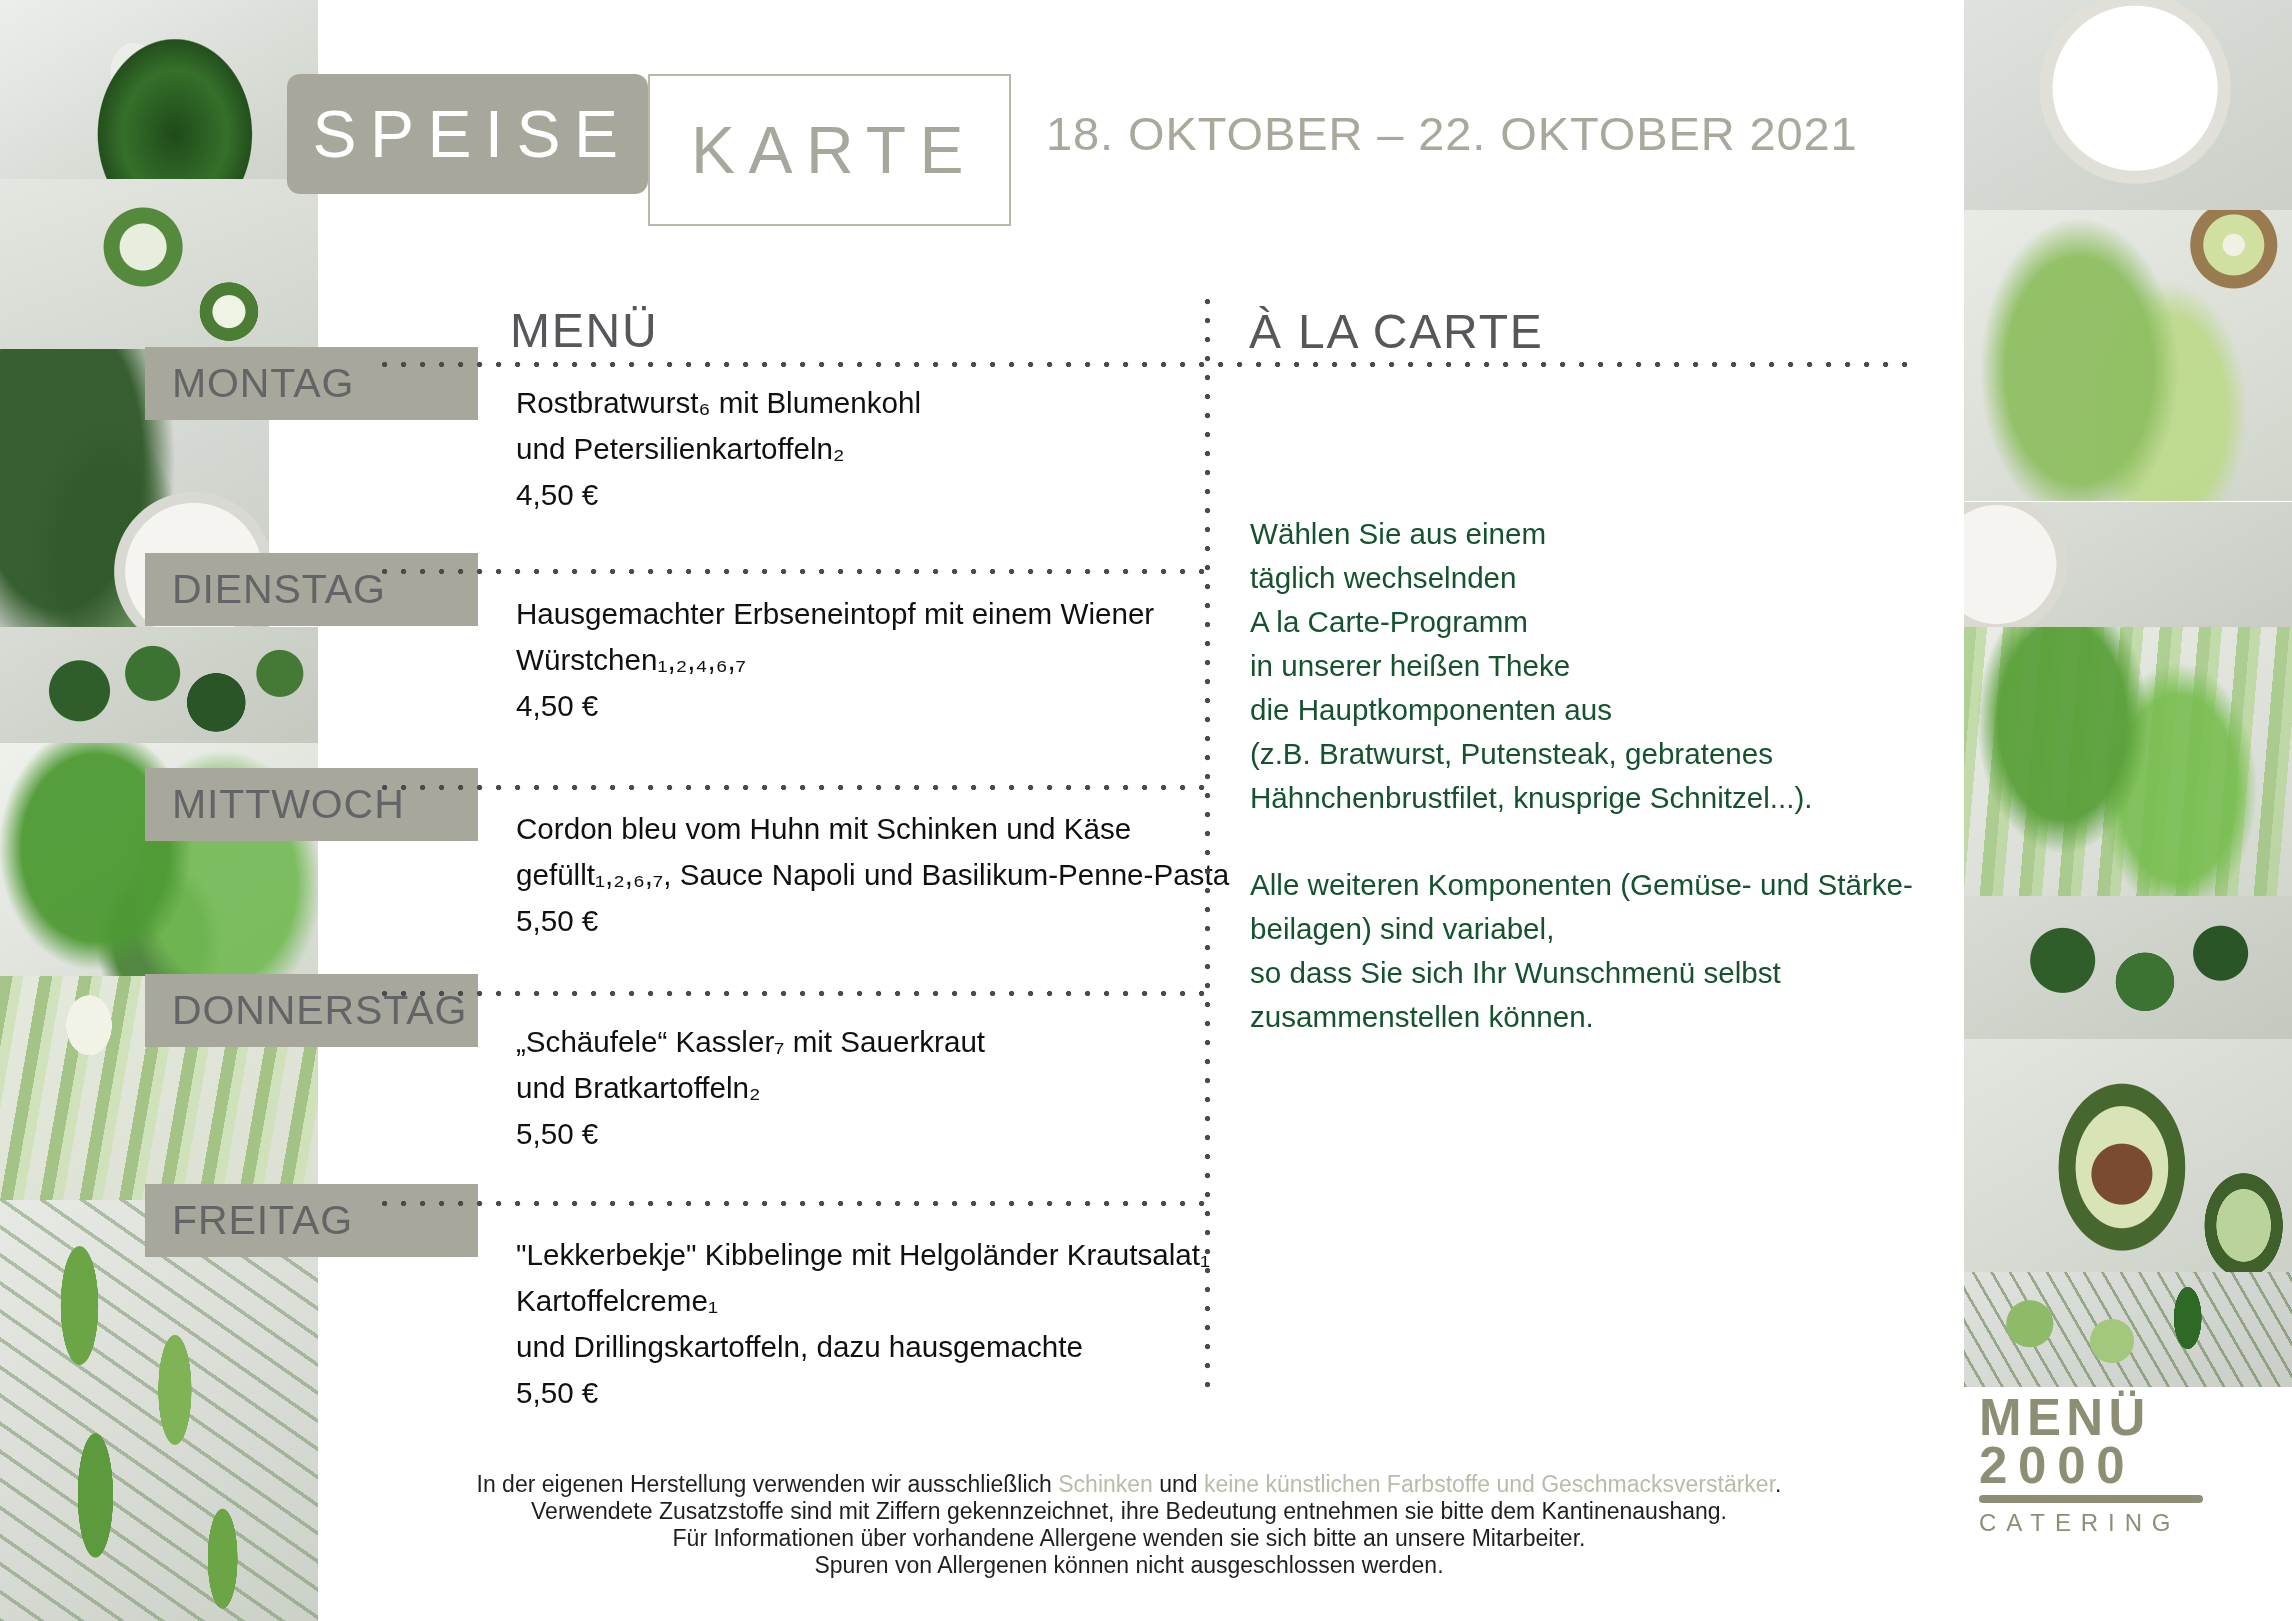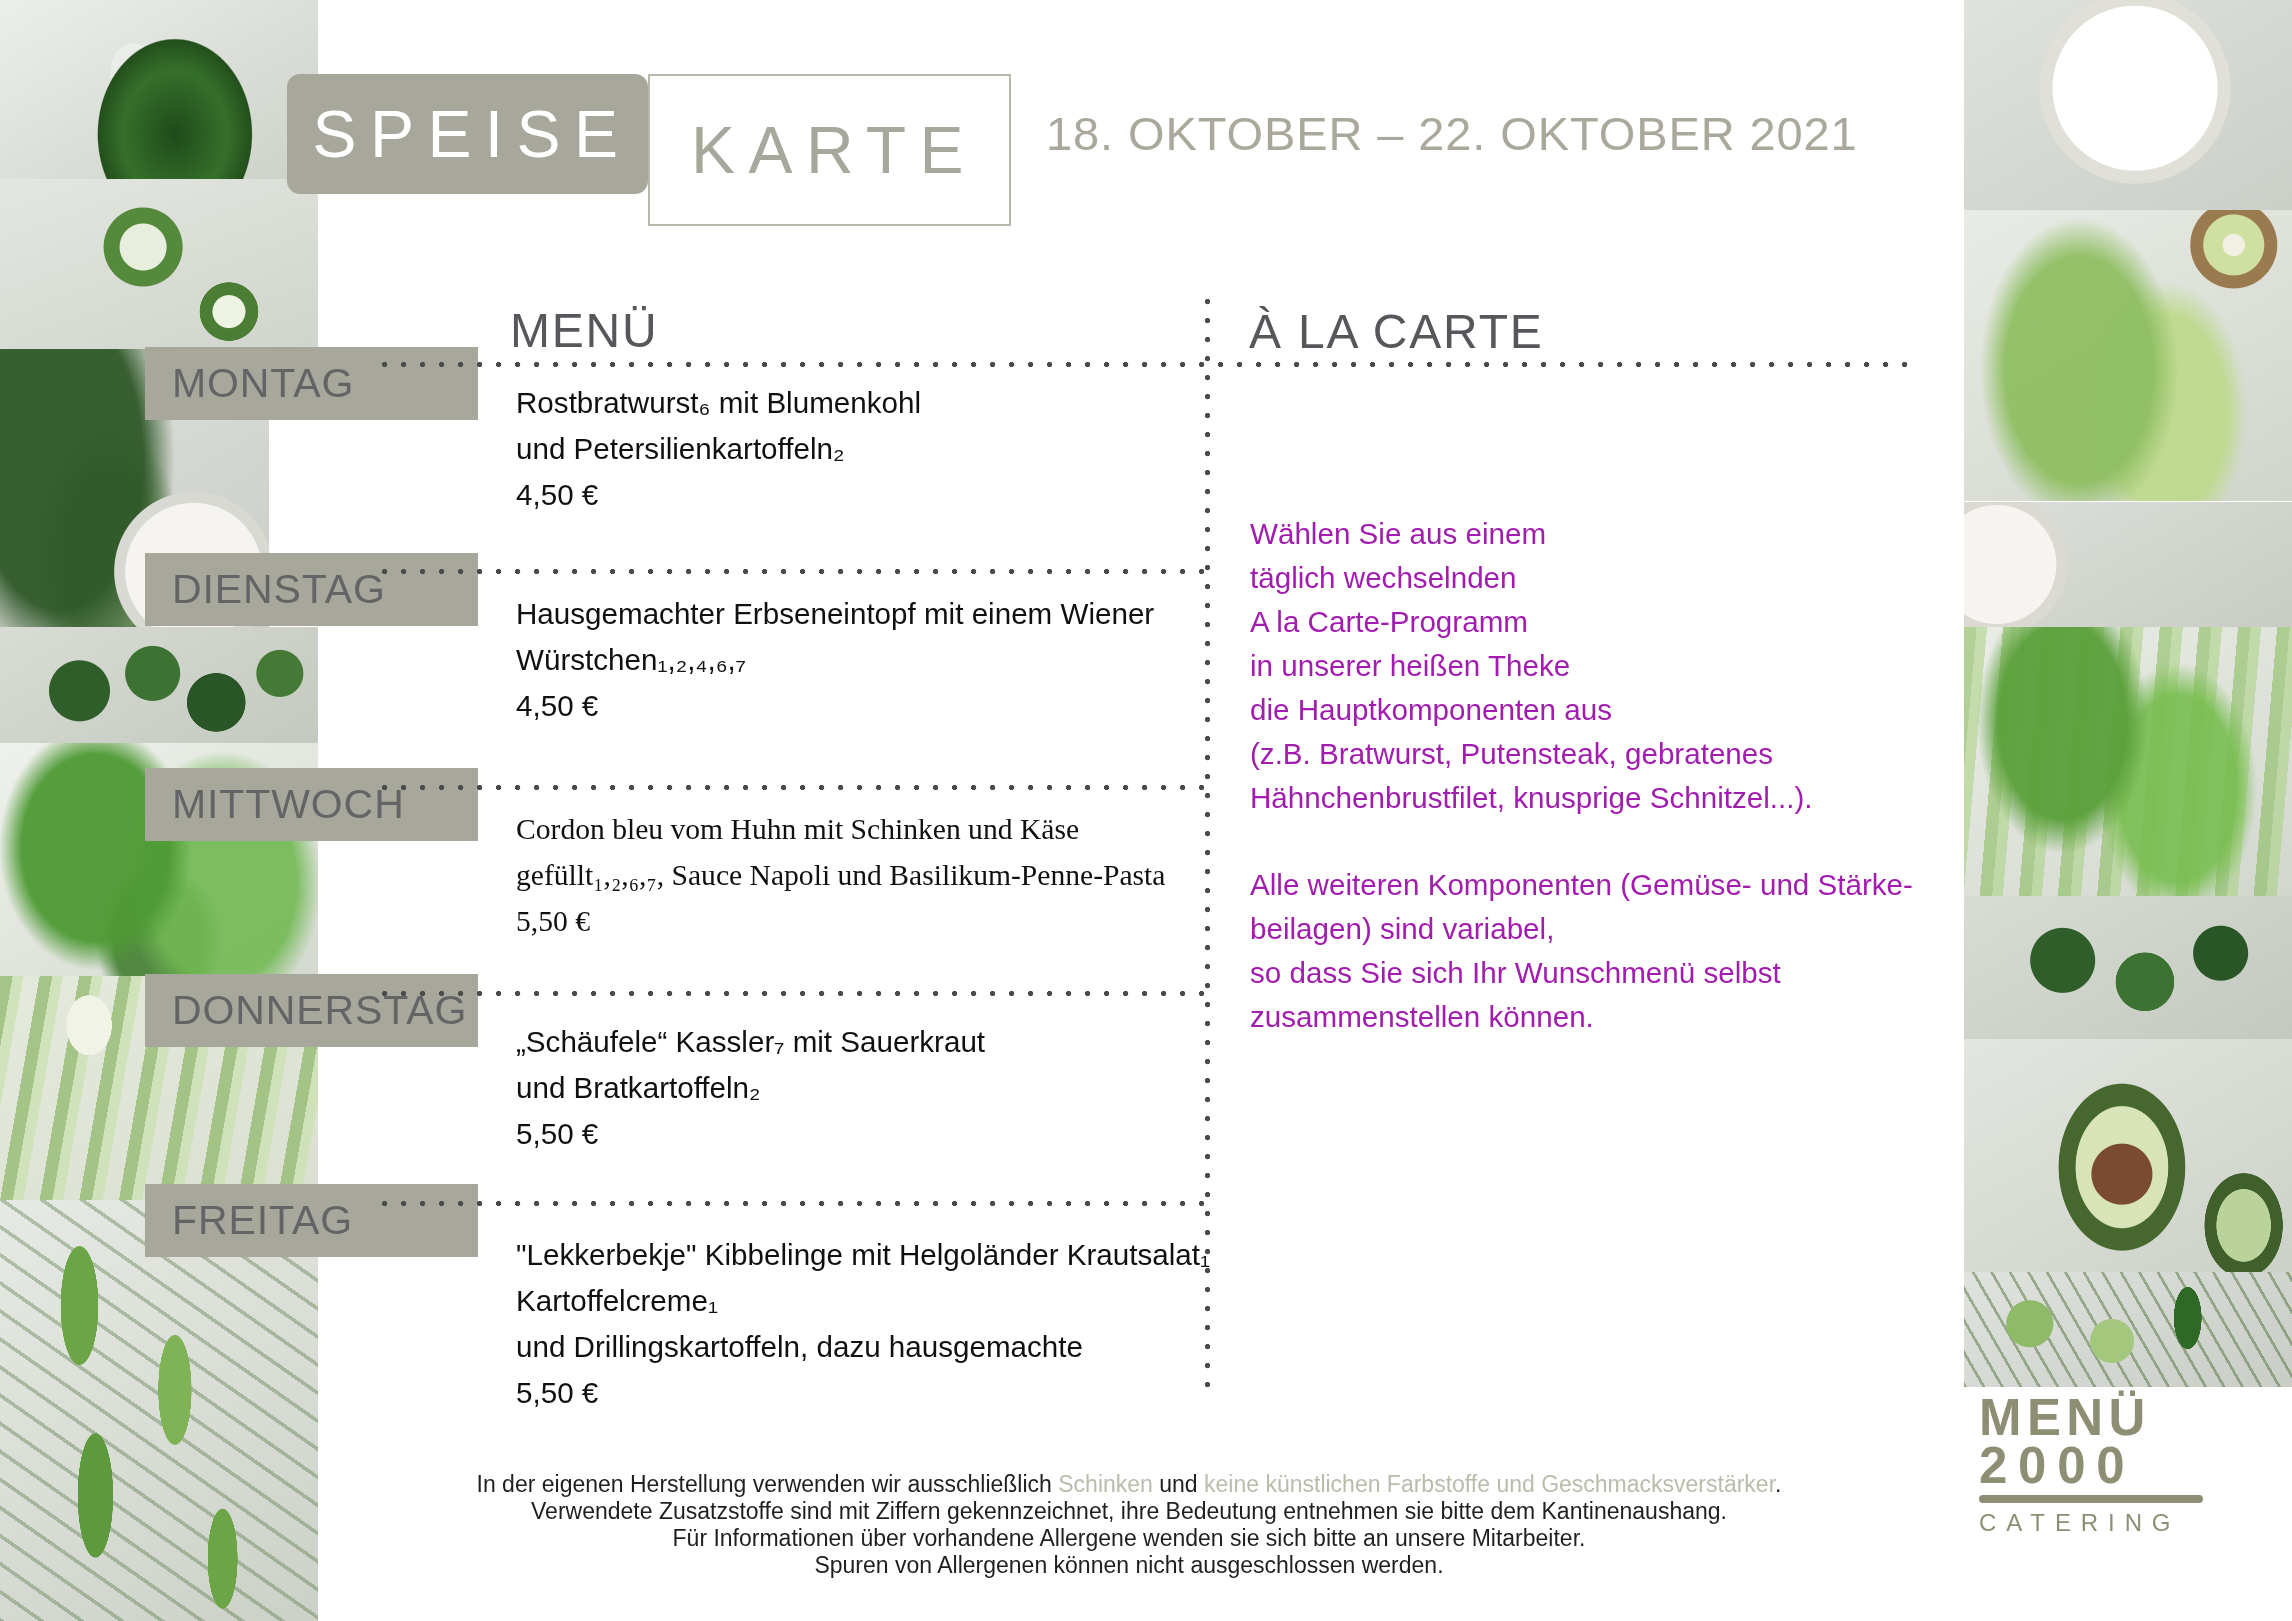--- a/index.html
+++ b/index.html
@@ -50,21 +50,21 @@
     white-space:nowrap;
   }
   
   .item{
     position:absolute;left:516px;width:708px;color:#101010;
     font-size:29.6px;line-height:46px;z-index:5;
   }
   .item div{white-space:nowrap;}
   
   .ala-par{
-    position:absolute;left:1250px;width:681px;color:#a21caf;
+    position:absolute;left:1250px;width:681px;color:#14532d;
     font-size:29.6px;line-height:44px;z-index:5;
   }
   .ala-par div{white-space:nowrap;}
   
   .footer{
     position:absolute;left:296px;top:1471px;width:1666px;text-align:center;
     color:#1f1f1f;font-size:23px;line-height:27px;z-index:5;
   }
   .footer .hl{color:#b8bcaa;}
   
@@ -177,21 +177,21 @@
   <div class="day-box" style="top:553px;">DIENSTAG</div>
   <div class="hdots" style="left:381px;top:568px;width:826px;"></div>
   <div class="item" style="top:591px;">
     <div>Hausgemachter Erbseneintopf mit einem Wiener</div>
     <div>Würstchen₁,₂,₄,₆,₇</div>
     <div>4,50 €</div>
   </div>
 
   <div class="day-box" style="top:768px;">MITTWOCH</div>
   <div class="hdots" style="left:381px;top:784px;width:826px;"></div>
-  <div class="item" style="top:806px;font-family:Liberation Serif, serif;">
+  <div class="item" style="top:806px;">
     <div>Cordon bleu vom Huhn mit Schinken und Käse</div>
     <div>gefüllt₁,₂,₆,₇, Sauce Napoli und Basilikum-Penne-Pasta</div>
     <div>5,50 €</div>
   </div>
 
   <div class="day-box" style="top:974px;">DONNERSTAG</div>
   <div class="hdots" style="left:381px;top:990px;width:826px;"></div>
   <div class="item" style="top:1019px;">
     <div>„Schäufele“ Kassler₇ mit Sauerkraut</div>
     <div>und Bratkartoffeln₂</div>

